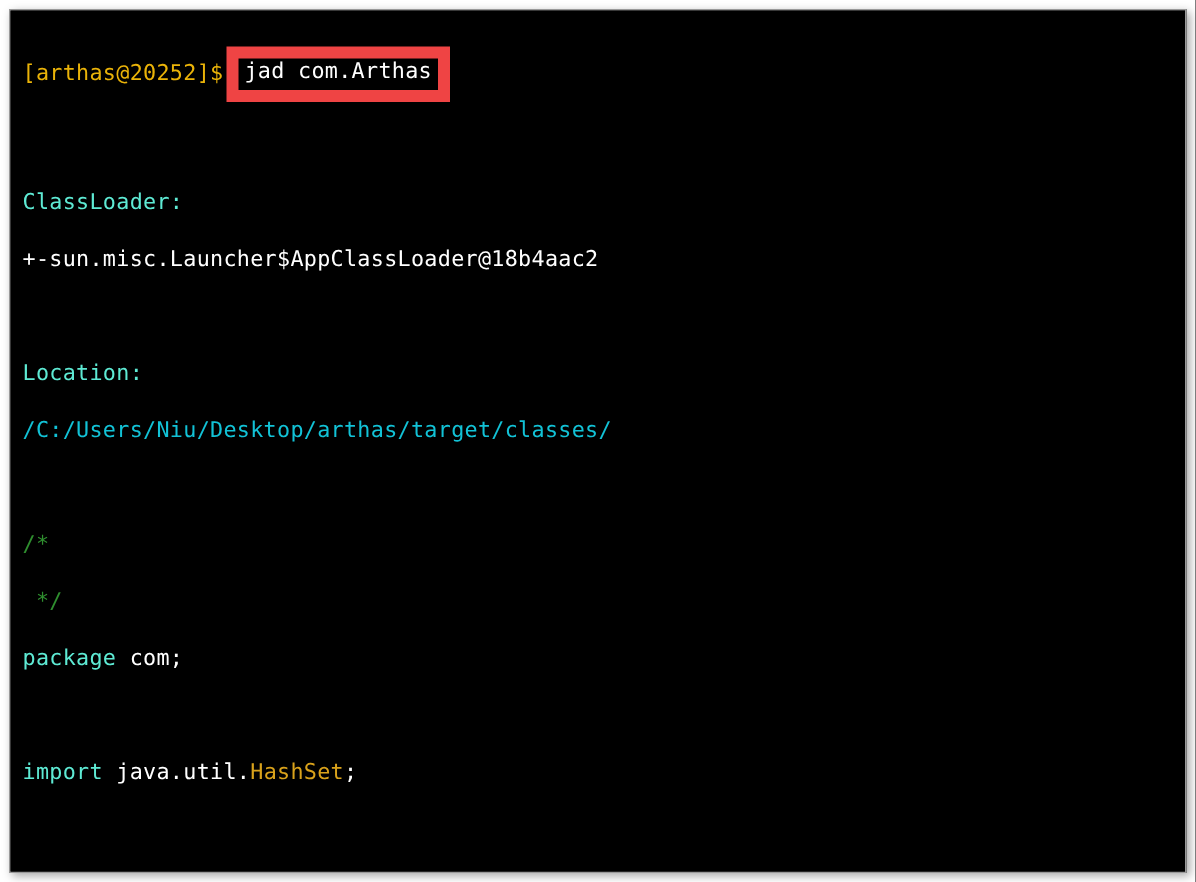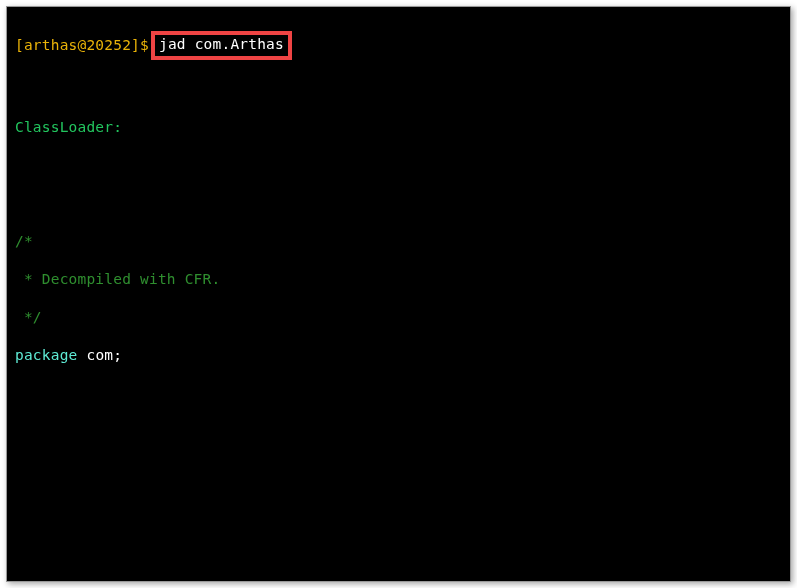--- a/index.html
+++ b/index.html
@@ -23,48 +23,51 @@
     font-size: 14.5px;
     line-height: 19px;
     padding: 6px 8px 6px 8px;
     white-space: pre;
     letter-spacing: 0.2px;
   }
   .prompt-line { margin-bottom: 0px; }
   .prompt { color: #eab308; }
   .cmdbox {
     display: inline-block;
-    border: 4px solid #ef4444;
+    border: 8px solid #ef4444;
     padding: 0 4px 2px 4px;
     margin-left: 2px;
     font-family: inherit;
     position: relative;
     top: -1px;
   }
-  .hdr-red { color: #22c55e; }
+  .hdr-red { color: #5eead4; }
   .path-cyan { color: #12c2d6; }
   .comment-green { color: #2f8f2f; }
   .kw-blue1 { color: #5eead4; }
   .str-yellow { color: #d9a21b; }
 </style>
 </head>
 <body>
 
 <div class="outer">
 <div class="terminal">
 <div class="prompt-line"><span class="prompt">[arthas@20252]$</span><span class="cmdbox"><span>jad com.Arthas</span></span></div>
 <div> </div>
 <div class="hdr-red">ClassLoader:</div>
+<div>+-sun.misc.Launcher$AppClassLoader@18b4aac2</div>
 <div> </div>
+<div class="hdr-red">Location:</div>
+<div class="path-cyan">/C:/Users/Niu/Desktop/arthas/target/classes/</div>
 <div> </div>
 <div class="comment-green">/*</div>
-<div class="comment-green"> * Decompiled with CFR.</div>
 <div class="comment-green"> */</div>
 <div><span class="kw-blue1">package</span><span> com;</span></div>
 <div> </div>
+<div><span class="kw-blue1">import</span><span> java.util.</span><span class="str-yellow">HashSet</span><span>;</span></div>
 
 
 
 
 
 
 
 
 
 

